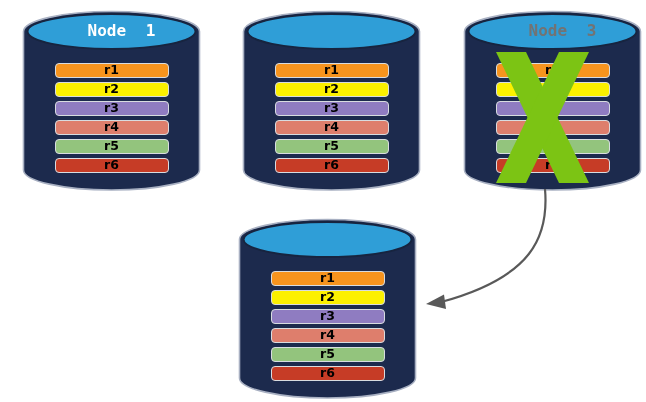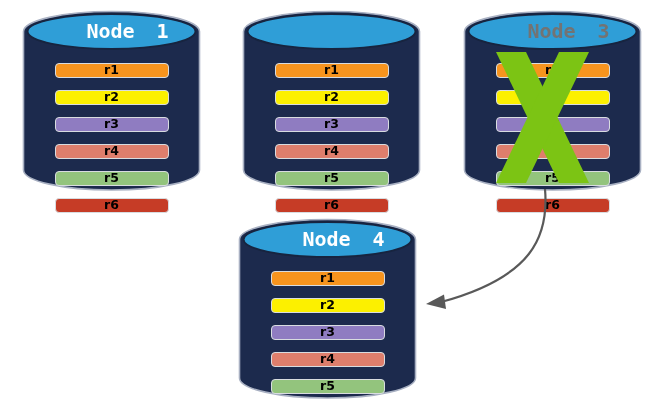--- a/index.html
+++ b/index.html
@@ -6,32 +6,32 @@
   .canvas{
     position:relative;
     width:646px;height:402px;
     background:#ffffff;
     font-family:"DejaVu Sans",sans-serif;
     overflow:hidden;
   }
   .node{position:absolute;width:179px;height:182px;}
   .node svg.cyl{position:absolute;left:0;top:0;}
   .node .label{
-    position:absolute;left:16px;top:9px;width:100%;height:24px;
+    position:absolute;left:10px;top:9px;width:100%;height:24px;
     line-height:24px;text-align:center;
     font-family:"DejaVu Sans Mono",monospace;
-    font-weight:bold;font-size:20px;word-spacing:10px;
+    font-weight:bold;font-size:16px;word-spacing:10px;
     letter-spacing:0px;
   }
   .bars{
     position:absolute;left:50%;top:53px;width:114px;
     transform:translateX(-50%);
   }
   .bar{
-    height:15px;margin-bottom:12px;border-radius:4px;
+    height:15px;margin-bottom:4px;border-radius:4px;
     border:1px solid #d8dce0;box-sizing:border-box;
     text-align:center;
     font-family:"DejaVu Sans",sans-serif;
     font-weight:bold;font-size:12.5px;line-height:12px;
     color:#000;
   }
   .overlay{
     position:absolute;left:0;top:0;width:646px;height:402px;
     pointer-events:none;
   }
@@ -86,21 +86,20 @@
       <div class="bar" style="background-color: rgb(147, 196, 125);">r5</div>
       <div class="bar" style="background-color: rgb(198, 60, 38);">r6</div>
     </div>
   </div>
 
   <div class="node" style="left:238px;top:218px;">
     <svg class="cyl" width="179" height="182" viewBox="0 0 179 182">
       <path d="M1.5,21.5 A88,20 0 0 1 177.5,21.5 L177.5,160 A88,20 0 0 1 1.5,160 Z" stroke-width="1.6" style="fill: rgb(28, 42, 77); stroke: rgb(168, 176, 194);"></path>
       <ellipse cx="89.5" cy="21.5" rx="84" ry="17.5" stroke-width="2" style="fill: rgb(47, 158, 215); stroke: rgb(23, 36, 63);"></ellipse>
     </svg>
-    <div class="label" style="color: rgb(255, 255, 255);">Node 4</div>
     <div class="bars">
       <div class="bar" style="background-color: rgb(247, 148, 30);">r1</div>
       <div class="bar" style="background-color: rgb(252, 240, 0);">r2</div>
       <div class="bar" style="background-color: rgb(143, 124, 193);">r3</div>
       <div class="bar" style="background-color: rgb(222, 126, 108);">r4</div>
       <div class="bar" style="background-color: rgb(147, 196, 125);">r5</div>
       <div class="bar" style="background-color: rgb(198, 60, 38);">r6</div>
     </div>
   </div>
 

